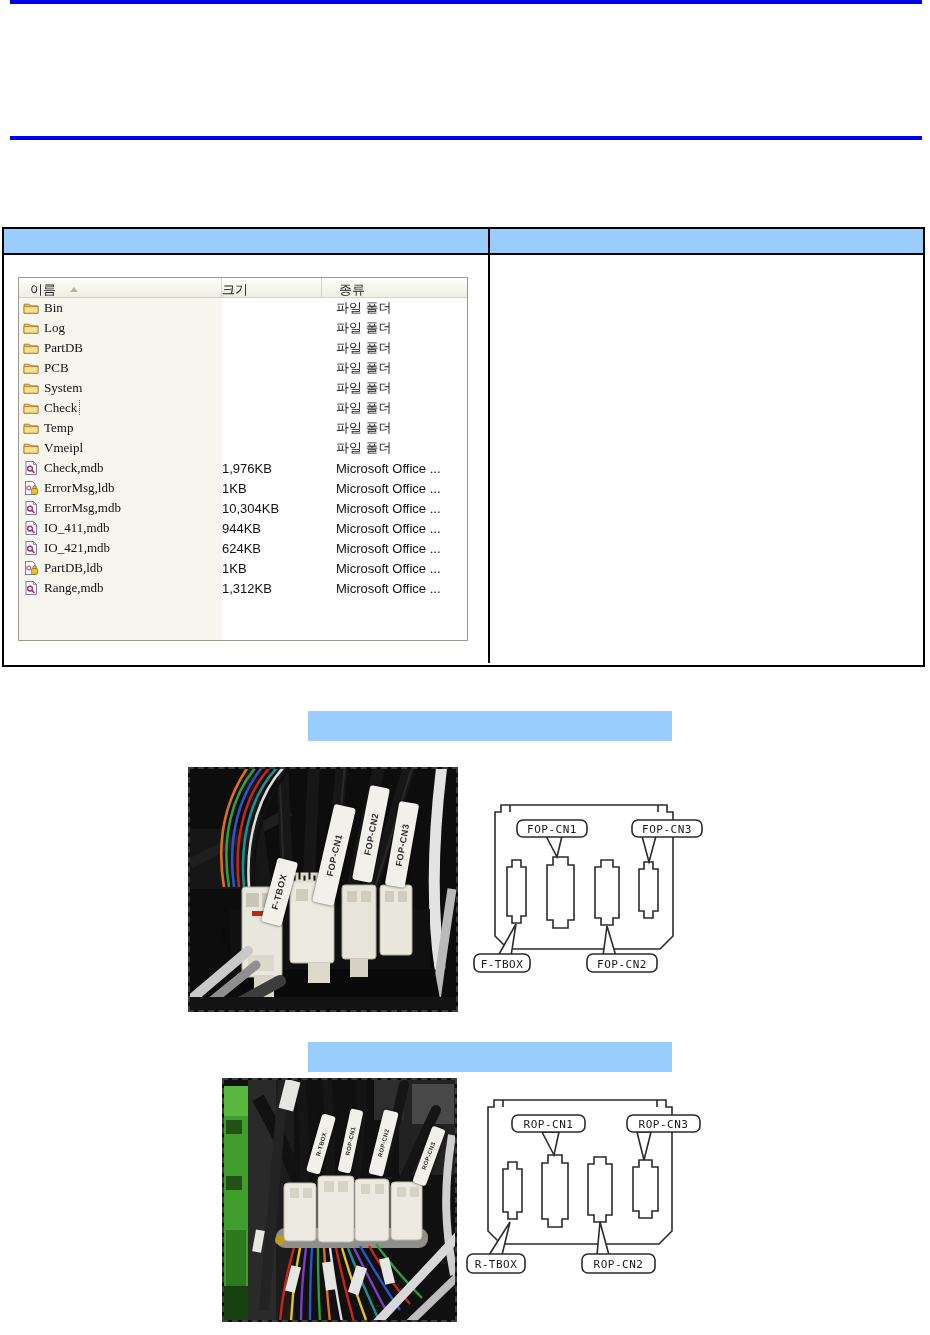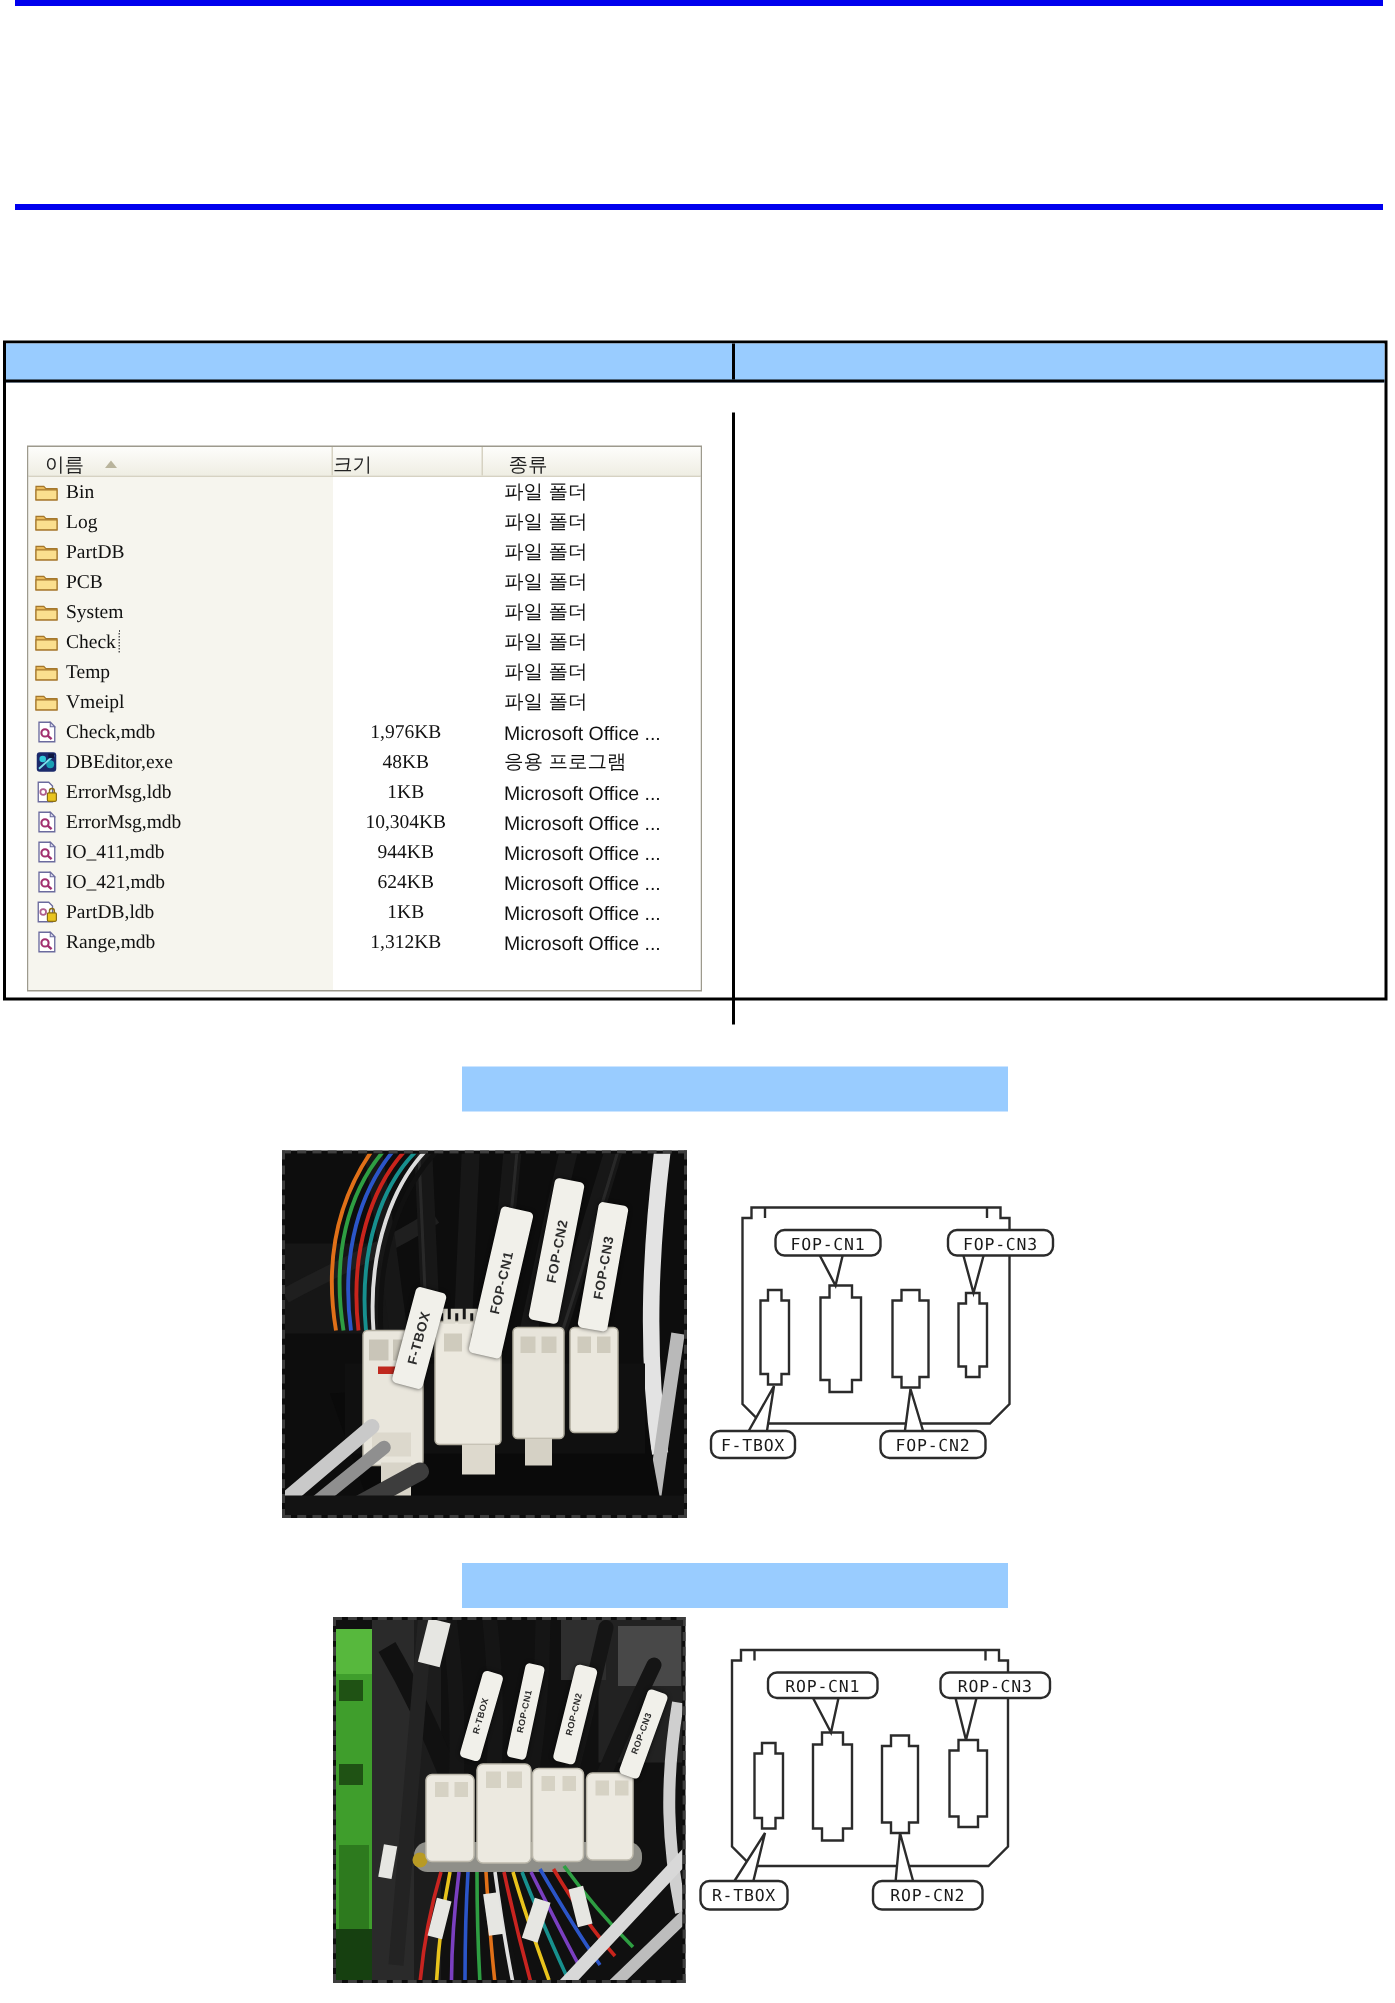--- a/index.html
+++ b/index.html
@@ -11,21 +11,21 @@
   
   .rule { position:absolute; left:10px; width:912px; height:4px; background:#0000EE; }
   .rule1 { top:0; }
   .rule2 { top:136px; }
 
   
   .main-table { position:absolute; left:2px; top:227px; width:923px; height:440px; border:2px solid #000; background:#fff; }
   .mt-header { display:flex; height:26px; background:#99CCFF; border-bottom:2px solid #000; }
   .mt-h-left { width:486px; border-right:2px solid #000; }
   .mt-h-right { flex:1; }
-  .mt-body { display:flex; height:408px;margin-top:20px; }
+  .mt-body { display:flex; height:408px; }
   .mt-b-left { width:486px; border-right:2px solid #000; position:relative; }
   .mt-b-right { flex:1; }
 
   
   .explorer {
     position:absolute; left:14px; top:22px; width:450px; height:364px;
     border:1px solid #9d9a8d; background:#fff; font-size:13px; color:#111;
   }
   .ex-header { display:flex; height:20px; background:linear-gradient(#fdfdfb,#efeee3); border-bottom:1px solid #d6d2c2; }
   .ex-col { padding-top:3px; color:#222; white-space:nowrap; overflow:hidden; }
@@ -44,21 +44,21 @@
   .ex-row { display:flex; align-items:center; height:20px; }
   .fi { position:relative; width:16px; height:16px; margin-left:4px; flex:none; }
   .ic { display:none; position:absolute; left:0; top:0; width:16px; height:16px; }
   .ex-row[data-icon="folder"] .ic-folder { display:block; }
   .ex-row[data-icon="mdb"]    .ic-mdb    { display:block; }
   .ex-row[data-icon="ldb"]    .ic-ldb    { display:block; }
   .ex-row[data-icon="exe"]    .ic-exe    { display:block; }
   .ex-name-wrap { width:180px; margin-left:3px; white-space:nowrap; overflow:hidden;font-family:Liberation Serif, serif; }
   .ex-name { display:inline-block; padding:0 2px; }
   .ex-row.focused .ex-name { outline:1px dotted #555; }
-  .ex-size { width:97px; text-align:center; white-space:nowrap;font-family:Liberation Serif, serif; }
+  .ex-size { width:97px; text-align:left; white-space:nowrap; }
   .ex-type { padding-left:17px; white-space:nowrap; overflow:hidden; flex:1; }
 
   
   .banner { position:absolute; left:308px; width:364px; height:30px; background:#99CCFF; }
   .banner1 { top:711px; }
   .banner2 { top:1042px; }
 
   
   .photo { position:absolute; border:2px dashed #3d3d3d; background:#0d0d0d; overflow:hidden; }
   .photo1 { left:188px; top:767px; width:270px; height:245px; }
@@ -226,35 +226,20 @@
                   <path d="M3,1.5 H10.5 L13.5,4.5 V14.5 H3 Z" fill="#ffffff" stroke="#6b6b9e" stroke-width="0.9"></path>
                   <path d="M10.5,1.5 L10.5,4.5 L13.5,4.5 Z" fill="#d9d9ec" stroke="#6b6b9e" stroke-width="0.7"></path>
                   <circle cx="7" cy="8.6" r="2.4" fill="none" stroke="#a23070" stroke-width="1.4"></circle>
                   <path d="M8.8,10.4 L11.4,12.8" stroke="#a23070" stroke-width="1.6" fill="none"></path>
                 </svg>
 
               </span>
               <span class="ex-name-wrap"><span class="ex-name">Check,mdb</span></span>
               <span class="ex-size">1,976KB</span>
               <span class="ex-type">Microsoft Office ...</span>
-            </div>
-              <div class="ex-row" data-icon="exe">
-              <span class="fi">
-
-                <svg class="ic ic-exe" viewBox="0 0 16 16">
-                  <rect x="1.5" y="1.5" width="13" height="13" rx="2" fill="#1b2a6b"></rect>
-                  <circle cx="5.5" cy="6" r="2.2" fill="#2fc8d8"></circle>
-                  <circle cx="10.5" cy="9.5" r="2.6" fill="#19a0b4"></circle>
-                  <path d="M3,12.5 L13,3.5" stroke="#7de2ee" stroke-width="1.2"></path>
-                  <rect x="9.2" y="2.4" width="3.8" height="3" fill="#0e1740"></rect>
-                </svg>
-              </span>
-              <span class="ex-name-wrap"><span class="ex-name">DBEditor,exe</span></span>
-              <span class="ex-size">48KB</span>
-              <span class="ex-type">응용 프로그램</span>
             </div>
               <div class="ex-row" data-icon="ldb">
               <span class="fi">
 
                 <svg class="ic ic-ldb" viewBox="0 0 16 16">
                   <path d="M2.5,1.5 H9.5 L12,4 V14.5 H2.5 Z" fill="#ffffff" stroke="#6b6b9e" stroke-width="0.9"></path>
                   <circle cx="5.8" cy="8" r="1.9" fill="none" stroke="#b06090" stroke-width="1.2"></circle>
                   <rect x="8.6" y="8.6" width="6" height="5.6" rx="0.8" fill="#E8C41F" stroke="#8A6D14" stroke-width="0.8"></rect>
                   <path d="M10,8.6 V7.2 a1.6,1.6 0 0 1 3.2,0 V8.6" fill="none" stroke="#8A6D14" stroke-width="1"></path>
                 </svg>

